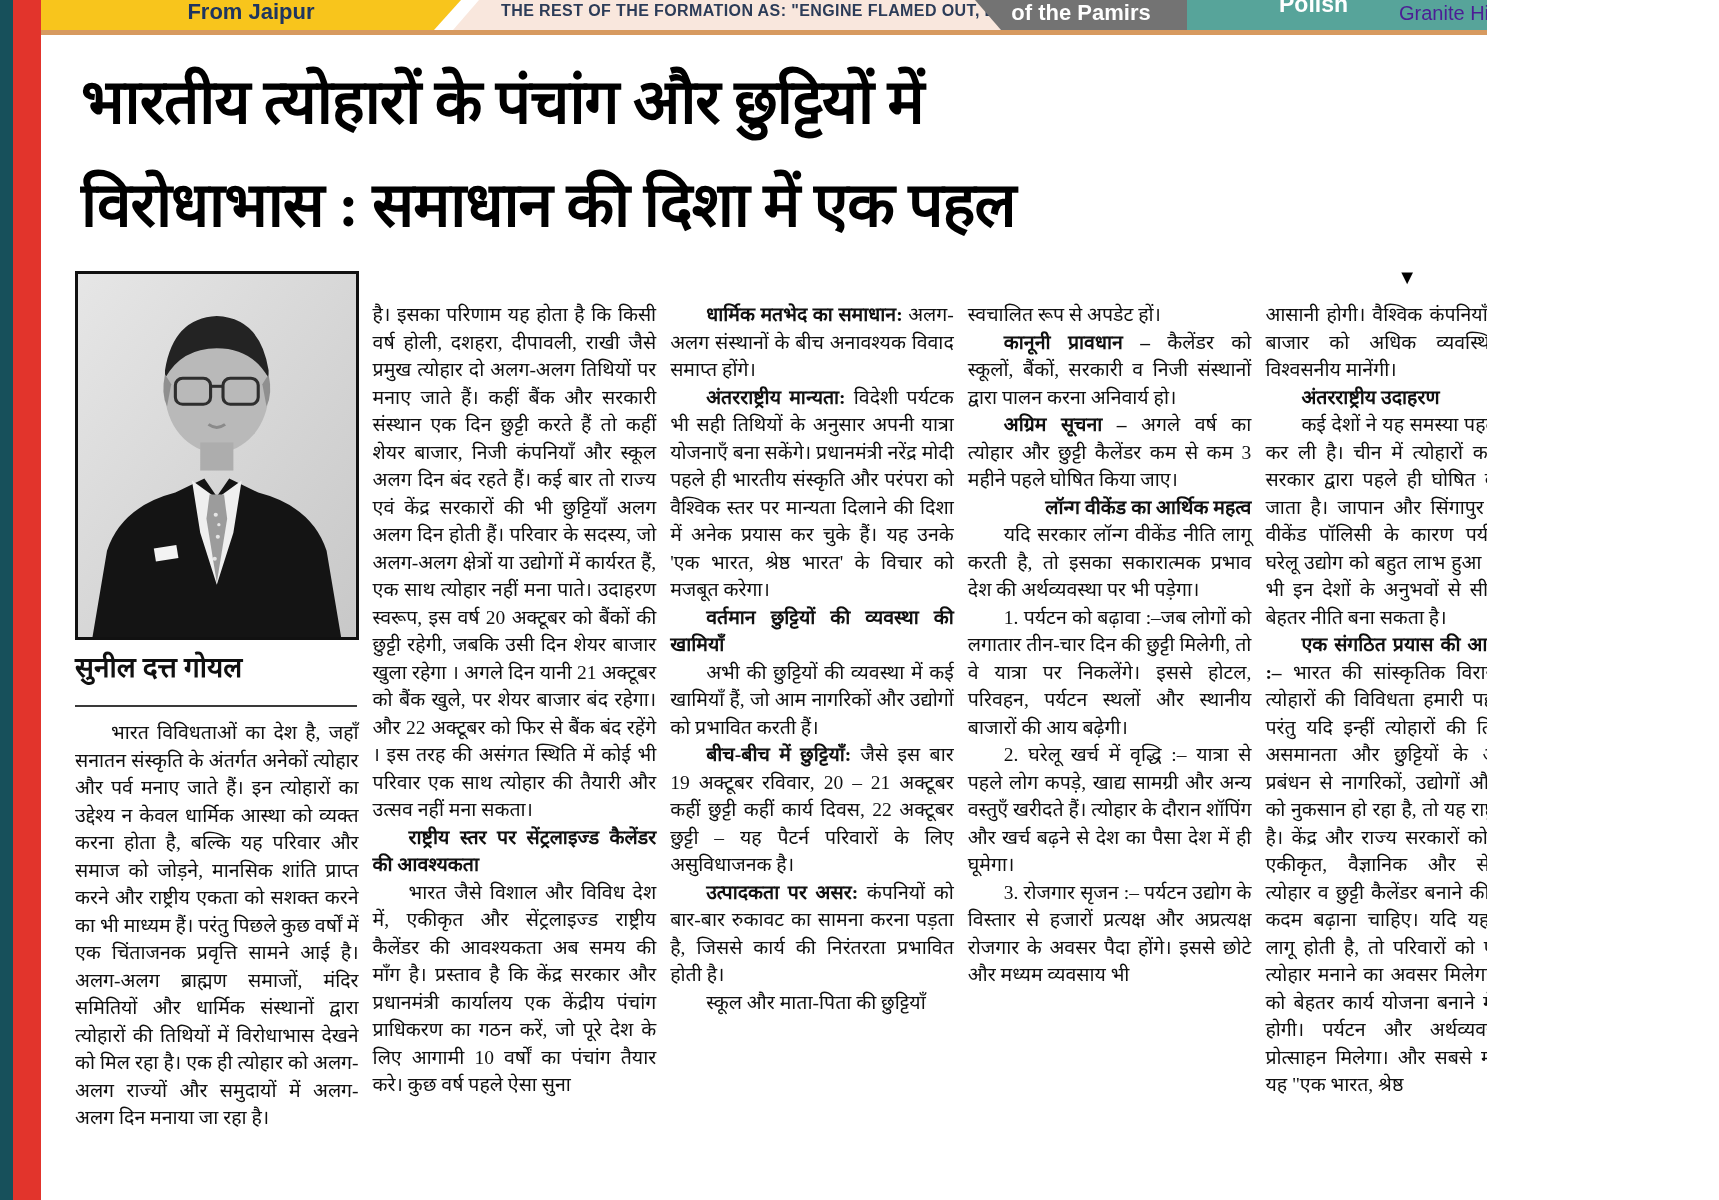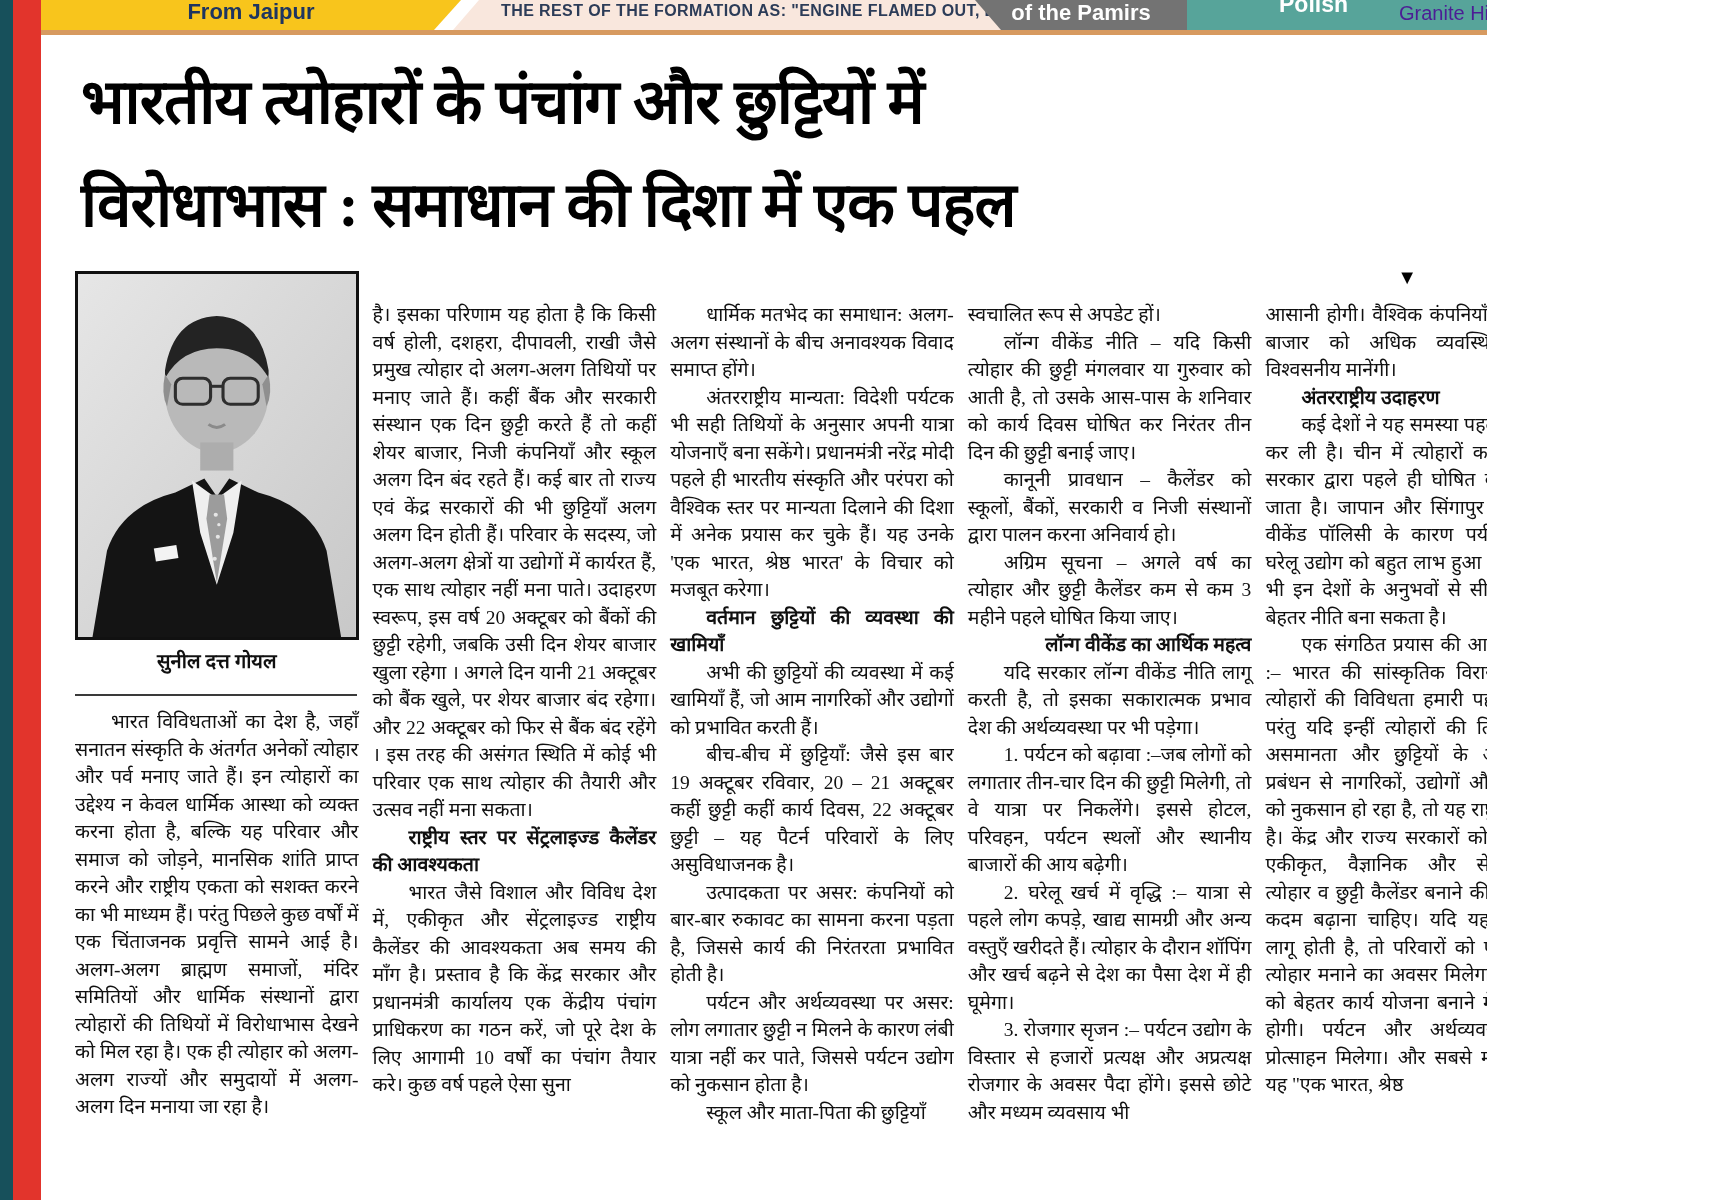--- a/index.html
+++ b/index.html
@@ -31,29 +31,29 @@
   .headline{margin:16px 60px 0 40px;font-size:62px;font-weight:bold;
             line-height:103px;letter-spacing:-1px;color:#000;}
   .headline .hl{display:block;white-space:nowrap;}
 
   
   .cols{display:flex;gap:14px;margin:14px 170px 0 34px;align-items:flex-start;}
   .col{flex:1;min-width:0;position:relative;}
   .col:not(:first-child) .col-text{margin-top:30px;}
   .photo{margin:0;border:3px solid #111;height:363px;background:#d9d9d9;}
   .photo svg{display:block;width:100%;height:100%;}
-  .caption{font-weight:bold;font-size:20px;text-align:center;margin-top:7px;}
+  .caption{font-weight:bold;font-size:28px;text-align:left;margin-top:7px;}
   .colrule{border-top:2px solid #3a3a3a;margin:20px 2px 12px 0;}
   .col-text{font-size:19.5px;line-height:27.5px;text-align:justify;}
   .col-text p{margin:0;}
   .para.indent{text-indent:36px;}
   .subhead{font-weight:bold;}
   .subhead.indent{text-indent:36px;}
   .subhead.center{text-align:right;text-indent:0;}
-  .lead{font-weight:normal;}
+  .lead{font-weight:bold;}
   .cont-marker{position:absolute;top:-4px;left:0;right:0;text-align:center;font-size:20px;color:#000;line-height:20px;}
 
   
   .print-marks{position:absolute;left:1506px;top:818px;font-family:"Liberation Sans","DejaVu Sans",sans-serif;
                font-weight:bold;font-size:16px;line-height:28px;text-align:center;}
   .pm-c{color:#49808f;} .pm-m{color:#8f4a68;} .pm-y{color:#d8c654;} .pm-k{color:#000;font-size:18px;}
 </style>
 </head>
 <body>
 
@@ -129,28 +129,26 @@
           </div>
       </div>
       <div class="col">
         <div class="col-text">
             <p class="para indent"><b class="lead">धार्मिक मतभेद का समाधान: </b>अलग-अलग संस्थानों के बीच अनावश्यक विवाद समाप्त होंगे।</p>
             <p class="para indent"><b class="lead">अंतरराष्ट्रीय मान्यता: </b>विदेशी पर्यटक भी सही तिथियों के अनुसार अपनी यात्रा योजनाएँ बना सकेंगे। प्रधानमंत्री नरेंद्र मोदी पहले ही भारतीय संस्कृति और परंपरा को वैश्विक स्तर पर मान्यता दिलाने की दिशा में अनेक प्रयास कर चुके हैं। यह उनके 'एक भारत, श्रेष्ठ भारत' के विचार को मजबूत करेगा।</p>
             <p class="subhead indent">वर्तमान छुट्टियों की व्यवस्था की खामियाँ</p>
             <p class="para indent">अभी की छुट्टियों की व्यवस्था में कई खामियाँ हैं, जो आम नागरिकों और उद्योगों को प्रभावित करती हैं।</p>
             <p class="para indent"><b class="lead">बीच-बीच में छुट्टियाँ: </b>जैसे इस बार 19 अक्टूबर रविवार, 20 – 21 अक्टूबर  कहीं छुट्टी कहीं कार्य दिवस, 22 अक्टूबर छुट्टी – यह पैटर्न परिवारों के लिए असुविधाजनक है।</p>
             <p class="para indent"><b class="lead">उत्पादकता पर असर: </b>कंपनियों को बार-बार रुकावट का सामना करना पड़ता है, जिससे कार्य की निरंतरता प्रभावित होती है।</p>
-            <p class="para indent"><b class="lead">पर्यटन और अर्थव्यवस्था पर असर: </b>लोग लगातार छुट्टी न मिलने के कारण लंबी यात्रा नहीं कर पाते, जिससे पर्यटन उद्योग को नुकसान होता है।</p>
             <p class="para indent">स्कूल और माता-पिता की छुट्टियाँ</p>
           </div>
       </div>
       <div class="col">
         <div class="col-text">
             <p class="para">स्वचालित रूप से अपडेट हों।</p>
-            <p class="para indent"><b class="lead">लॉन्ग वीकेंड नीति – </b>यदि किसी त्योहार की छुट्टी मंगलवार या गुरुवार को आती है, तो उसके आस-पास के शनिवार को कार्य दिवस घोषित कर निरंतर तीन दिन की छुट्टी बनाई जाए।</p>
             <p class="para indent"><b class="lead">कानूनी प्रावधान – </b>कैलेंडर को स्कूलों, बैंकों, सरकारी व निजी संस्थानों द्वारा पालन करना अनिवार्य हो।</p>
             <p class="para indent"><b class="lead">अग्रिम सूचना – </b>अगले वर्ष का त्योहार और छुट्टी कैलेंडर कम से कम 3 महीने पहले घोषित किया जाए।</p>
             <p class="subhead center">लॉन्ग वीकेंड का आर्थिक महत्व</p>
             <p class="para indent">यदि सरकार लॉन्ग वीकेंड नीति लागू करती है, तो इसका सकारात्मक प्रभाव देश की अर्थव्यवस्था पर भी पड़ेगा।</p>
             <p class="para indent">1.    पर्यटन को बढ़ावा :–जब लोगों को लगातार तीन-चार दिन की छुट्टी मिलेगी, तो वे यात्रा पर निकलेंगे। इससे होटल, परिवहन, पर्यटन स्थलों और स्थानीय बाजारों की आय बढ़ेगी।</p>
             <p class="para indent">2.    घरेलू खर्च में वृद्धि :– यात्रा से पहले लोग कपड़े, खाद्य सामग्री और अन्य वस्तुएँ खरीदते हैं। त्योहार के दौरान शॉपिंग और खर्च बढ़ने से देश का पैसा देश में ही घूमेगा।</p>
             <p class="para indent">3.    रोजगार सृजन :– पर्यटन उद्योग के विस्तार से हजारों प्रत्यक्ष और अप्रत्यक्ष रोजगार के अवसर पैदा होंगे। इससे छोटे और मध्यम व्यवसाय भी</p>
           </div>
       </div>
       <div class="col">

